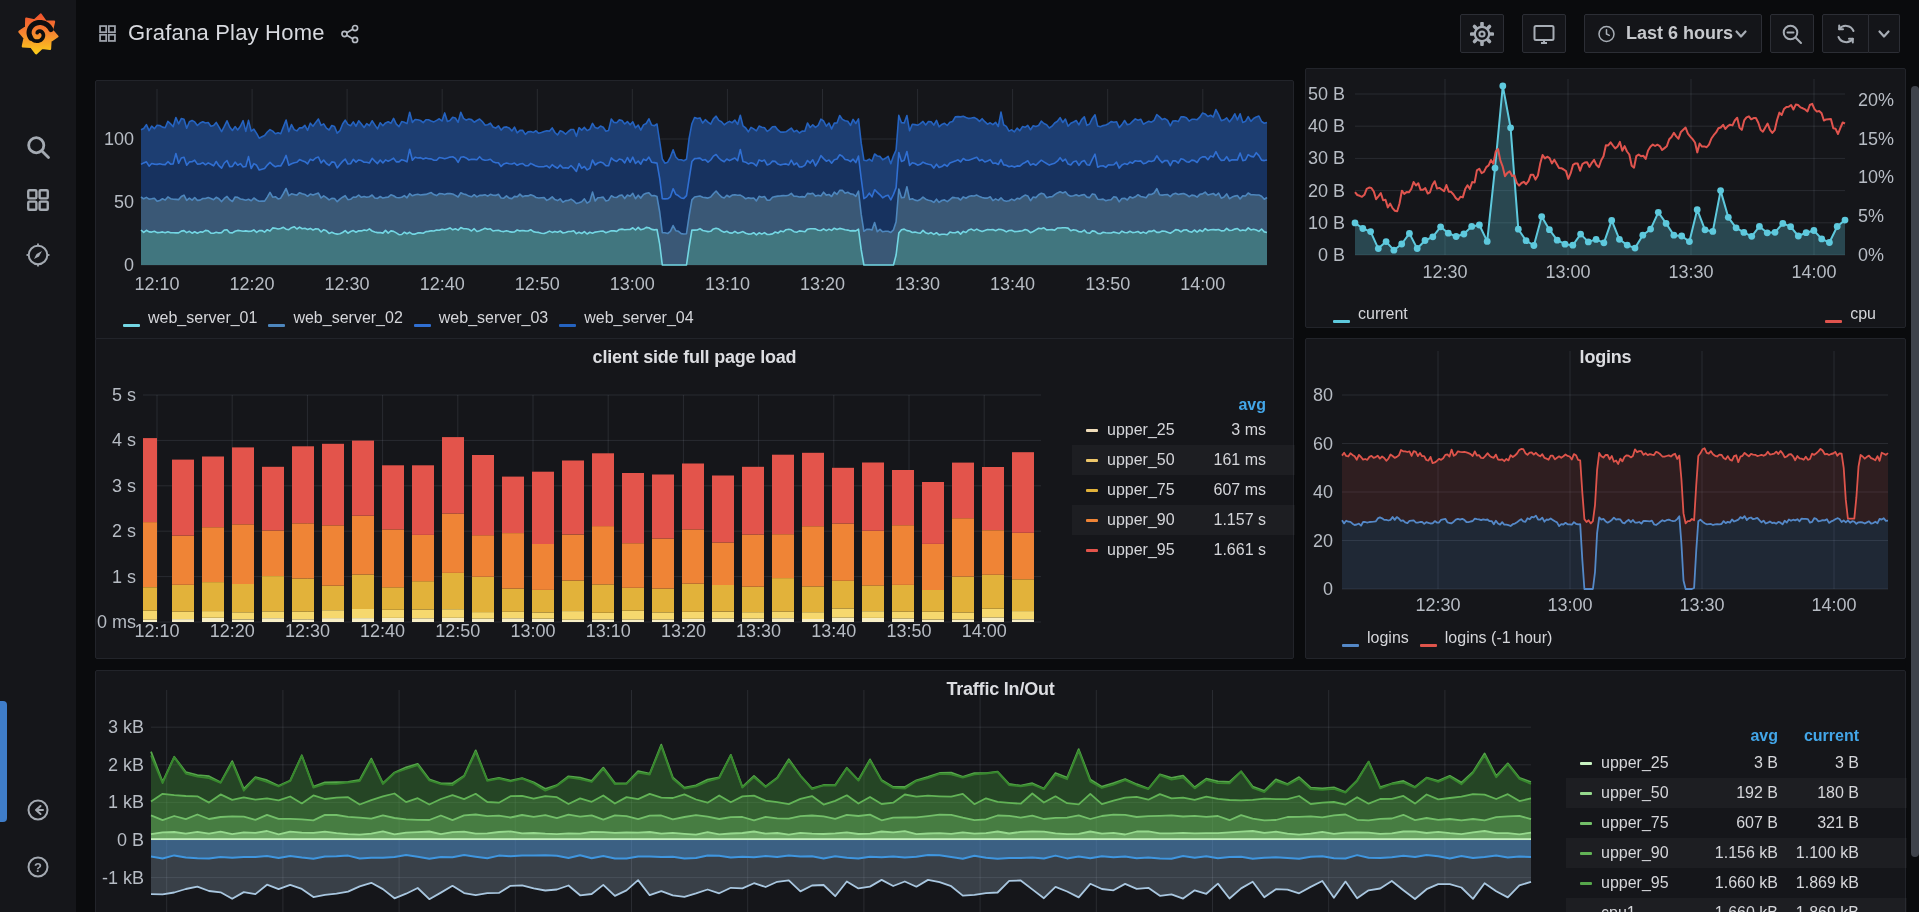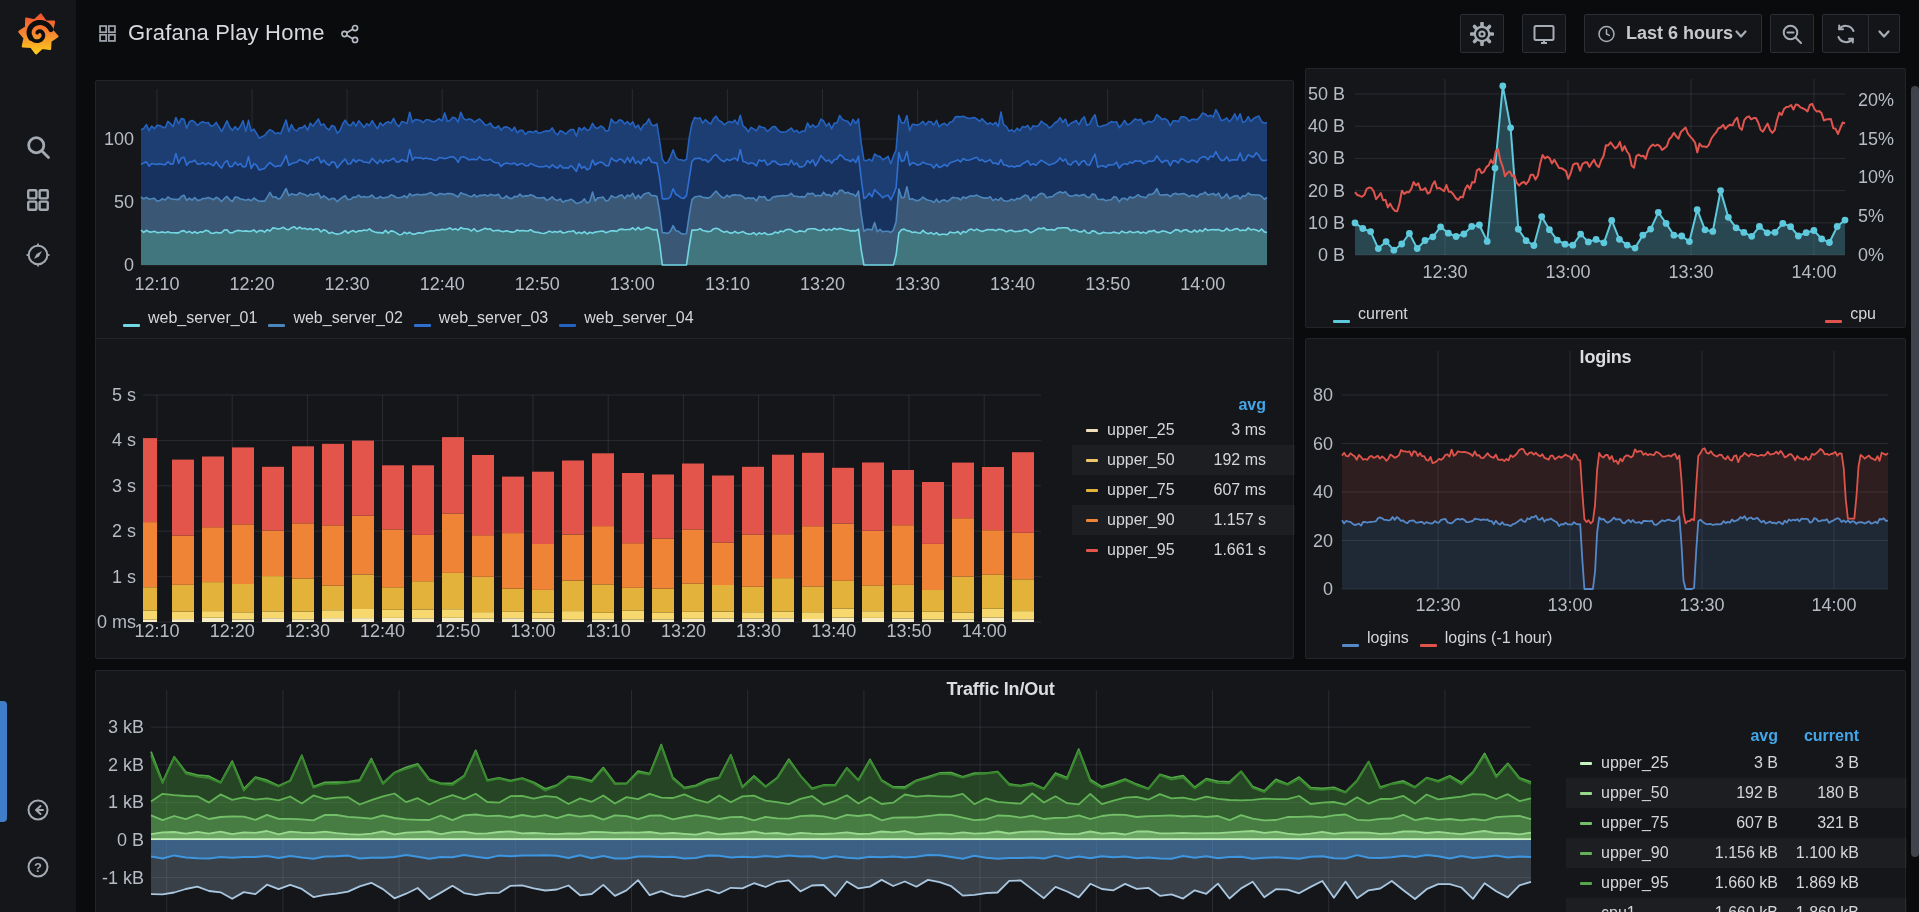--- a/index.html
+++ b/index.html
@@ -309,20 +309,21 @@
       <div class="leg" style="left:27px;top:236px">
         <span class="ldash" style="background:#5ec9dd;width:17px;height:3px"></span>
         <span class="ltxt">current</span>
       </div>
       <div class="leg" style="right:18px;top:236px">
         <span class="ldash" style="background:#e0544e;width:17px;height:3px"></span>
         <span class="ltxt">cpu</span>
       </div>
     </div>
 <div class="panel" style="left:95px;top:338px;width:1199px;height:321px">
+      <div class="ptitle">client side full page load</div>
       <div class="psvg">
         <svg width="1199" height="321">
           <line x1="47.0" y1="283.0" x2="945.0" y2="283.0" stroke="rgba(205,215,225,0.115)" stroke-width="1"></line>
           <line x1="47.0" y1="237.6" x2="945.0" y2="237.6" stroke="rgba(205,215,225,0.115)" stroke-width="1"></line>
           <line x1="47.0" y1="192.2" x2="945.0" y2="192.2" stroke="rgba(205,215,225,0.115)" stroke-width="1"></line>
           <line x1="47.0" y1="146.8" x2="945.0" y2="146.8" stroke="rgba(205,215,225,0.115)" stroke-width="1"></line>
           <line x1="47.0" y1="101.4" x2="945.0" y2="101.4" stroke="rgba(205,215,225,0.115)" stroke-width="1"></line>
           <line x1="47.0" y1="56.0" x2="945.0" y2="56.0" stroke="rgba(205,215,225,0.115)" stroke-width="1"></line>
           <line x1="61.0" y1="56" x2="61.0" y2="283" stroke="rgba(205,215,225,0.115)" stroke-width="1"></line>
           <line x1="136.2" y1="56" x2="136.2" y2="283" stroke="rgba(205,215,225,0.115)" stroke-width="1"></line>
@@ -511,21 +512,21 @@
           <span class="lval" style="color:#43a6e8;font-weight:700">avg</span>
         </div>
         <div class="lrow">
           <span class="ldash" style="background:#f0ddba;width:12px;height:3px"></span>
           <span class="lname">upper_25</span>
           <span class="lval">3 ms</span>
         </div>
         <div class="lrow stripe">
           <span class="ldash" style="background:#eec76a;width:12px;height:3px"></span>
           <span class="lname">upper_50</span>
-          <span class="lval">192 ms</span>
+          <span class="lval">161 ms</span>
         </div>
         <div class="lrow">
           <span class="ldash" style="background:#e2b23a;width:12px;height:3px"></span>
           <span class="lname">upper_75</span>
           <span class="lval">607 ms</span>
         </div>
         <div class="lrow stripe">
           <span class="ldash" style="background:#ef8436;width:12px;height:3px"></span>
           <span class="lname">upper_90</span>
           <span class="lval">1.157 s</span>

